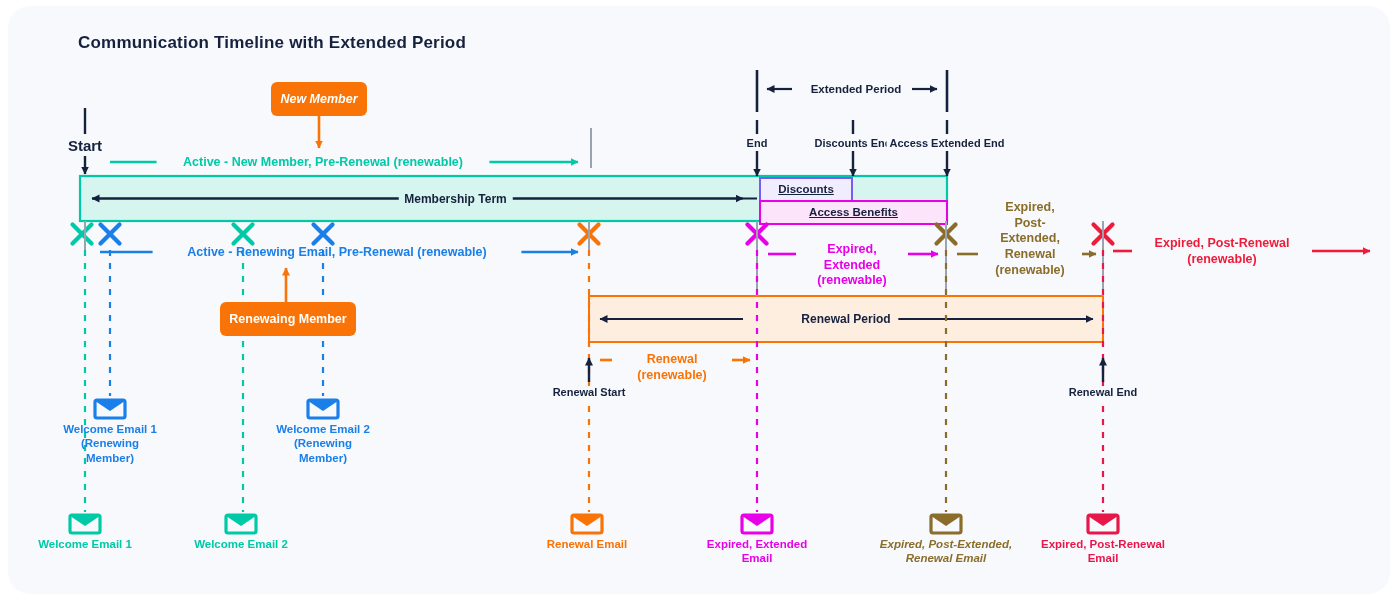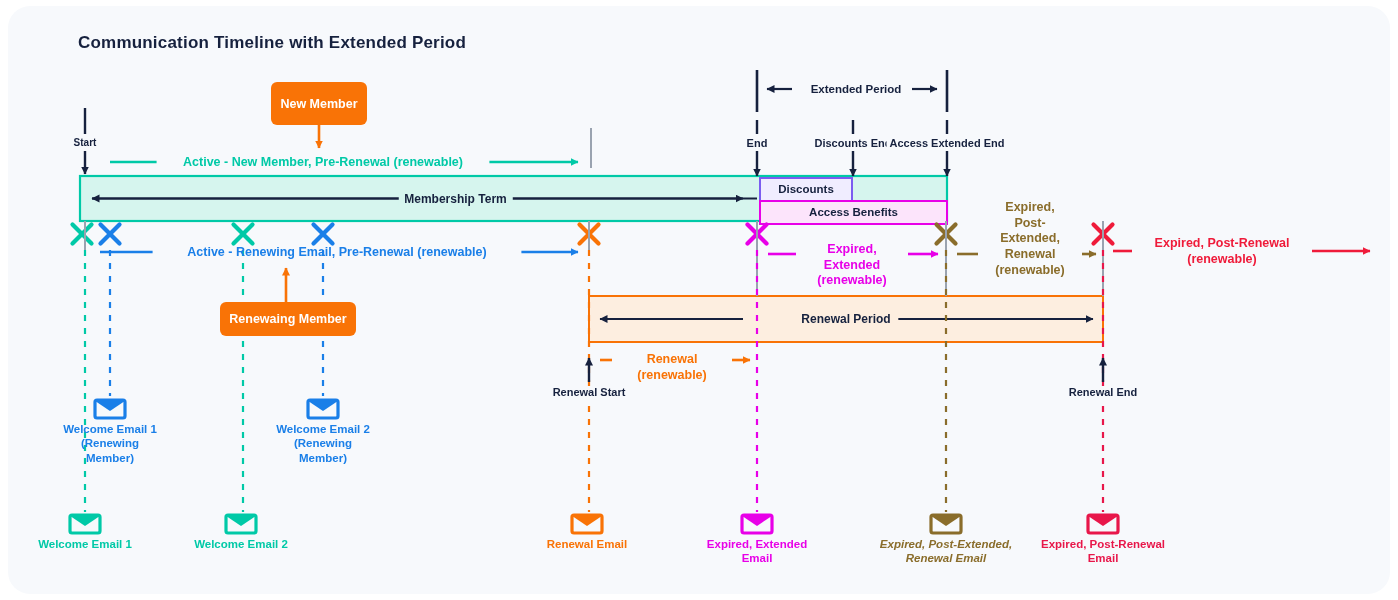--- a/index.html
+++ b/index.html
@@ -8,21 +8,21 @@
   #card{position:absolute;left:8px;top:6px;width:1382px;height:588px;background:#f7f9fc;border-radius:22px;}
   .lbl{position:absolute;font-weight:bold;white-space:pre;line-height:1.25;}
   .ctr{transform:translateX(-50%);text-align:center;}
   svg{position:absolute;left:0;top:0;overflow:visible;}
   #title{left:78px;top:32px;font-size:17px;color:#16213e;letter-spacing:.2px;}
   .badge{position:absolute;border-radius:6px;background:#f97306;color:#fff;
          font-size:12.5px;font-weight:bold;display:flex;align-items:center;justify-content:center;}
   .phase{font-size:12.5px;}
   .tickname{font-size:11px;color:#16213e;}
   .barlabel{font-size:12px;color:#16213e;font-weight:bold;}
-  .boxlabel{font-size:11.5px;color:#16213e;font-weight:bold;}
+  .boxlabel{font-size:11.5px;color:#16213e;font-weight:bold;text-decoration:underline;}
   .emlabel{font-size:11.5px;}
 </style>
 </head>
 <body>
 
 <div id="stage">
   <div id="card"></div>
 
   <div class="lbl" id="title">Communication Timeline with Extended Period</div>
 
@@ -117,21 +117,21 @@
       <line x1="319" y1="116" x2="319" y2="148" stroke="#f97306" stroke-width="2.6" stroke-linecap="butt" marker-end="url(#mf97306end)"></line>
       <line x1="286" y1="302" x2="286" y2="268" stroke="#f97306" stroke-width="2.6" stroke-linecap="butt" marker-end="url(#mf97306end)"></line>
     </svg>
 
   <div id="overlay">
       <div class="lbl barlabel ctr" style="left: 418.5px; top: 191.5px; color: rgb(22, 33, 62); font-size: 12px; background: rgb(214, 245, 238); padding: 0px 6px; margin-left: 37px;">Membership Term</div>
       <div class="lbl boxlabel ctr" style="left: 806px; top: 182px; color: rgb(22, 33, 62); font-size: 11.5px;">Discounts</div>
       <div class="lbl boxlabel ctr" style="left: 853.5px; top: 205px; color: rgb(22, 33, 62); font-size: 11.5px;">Access Benefits</div>
       <div class="lbl barlabel ctr" style="left: 846px; top: 312px; color: rgb(22, 33, 62); font-size: 12px; background: rgb(253, 238, 224); padding: 0px 8px;">Renewal Period</div>
       <div class="lbl tickname ctr" style="left: 856px; top: 82px; color: rgb(22, 33, 62); font-size: 11.5px; background: rgb(247, 249, 252); padding: 0px 6px;">Extended Period</div>
-      <div class="lbl tickname ctr" style="left: 85px; top: 137px; color: rgb(22, 33, 62); font-size: 10px; background: rgb(247, 249, 252); padding: 0px 3px;">Start</div>
+      <div class="lbl tickname ctr" style="left: 85px; top: 137px; color: rgb(22, 33, 62); font-size: 15px; background: rgb(247, 249, 252); padding: 0px 3px;">Start</div>
       <div class="lbl tickname ctr" style="left: 757px; top: 137px; color: rgb(22, 33, 62); font-size: 11px; background: rgb(247, 249, 252); padding: 0px 3px;">End</div>
       <div class="lbl tickname ctr" style="left: 853px; top: 137px; color: rgb(22, 33, 62); font-size: 11px; background: rgb(247, 249, 252); padding: 0px 3px;">Discounts End</div>
       <div class="lbl tickname ctr" style="left: 947px; top: 137px; color: rgb(22, 33, 62); font-size: 11px; background: rgb(247, 249, 252); padding: 0px 3px;">Access Extended End</div>
       <div class="lbl phase ctr" style="left: 323px; top: 155px; color: rgb(0, 201, 167); font-size: 12.5px; background: transparent;">Active - New Member, Pre-Renewal (renewable)</div>
       <div class="lbl phase ctr" style="left: 337px; top: 245px; color: rgb(26, 127, 232); font-size: 12.5px; background: transparent;">Active - Renewing Email, Pre-Renewal (renewable)</div>
       <div class="lbl phase ctr" style="left: 672px; top: 352px; color: rgb(249, 115, 6); font-size: 12.5px; background: transparent;">Renewal<br>(renewable)</div>
       <div class="lbl phase ctr" style="left: 852px; top: 242px; color: rgb(232, 0, 232); font-size: 12.5px; background: transparent;">Expired,<br>Extended<br>(renewable)</div>
       <div class="lbl phase ctr" style="left: 1030px; top: 200px; color: rgb(138, 109, 43); font-size: 12.5px; background: transparent;">Expired,<br>Post-<br>Extended,<br>Renewal<br>(renewable)</div>
       <div class="lbl phase ctr" style="left: 1222px; top: 236px; color: rgb(239, 27, 58); font-size: 12.5px; background: transparent;">Expired, Post-Renewal<br>(renewable)</div>
       <div class="lbl tickname ctr" style="left: 589px; top: 386px; color: rgb(22, 33, 62); font-size: 11px; background: rgb(247, 249, 252); padding: 0px 3px;">Renewal Start</div>
@@ -169,16 +169,16 @@
       <svg width="30" height="22" viewBox="0 0 30 22" style="position: absolute; left: 931px; top: 513px;">
         <path d="M2,2 H28 A2,2 0 0 1 30,4 V18 A2,2 0 0 1 28,20 H2 A2,2 0 0 1 0,18 V4 A2,2 0 0 1 2,2 Z" fill="none" stroke="#8a6d2b" stroke-width="3.2"></path>
         <path d="M0.5,3.2 L15,13 L29.5,3.2 L29.5,1 L0.5,1 Z" fill="#8a6d2b"></path>
       </svg>
       <div class="lbl emlabel ctr" style="left: 946px; top: 537px; color: rgb(138, 109, 43); font-size: 11.5px; font-style: italic;">Expired, Post-Extended,<br>Renewal Email</div>
       <svg width="30" height="22" viewBox="0 0 30 22" style="position: absolute; left: 1088px; top: 513px;">
         <path d="M2,2 H28 A2,2 0 0 1 30,4 V18 A2,2 0 0 1 28,20 H2 A2,2 0 0 1 0,18 V4 A2,2 0 0 1 2,2 Z" fill="none" stroke="#e8174a" stroke-width="3.2"></path>
         <path d="M0.5,3.2 L15,13 L29.5,3.2 L29.5,1 L0.5,1 Z" fill="#e8174a"></path>
       </svg>
       <div class="lbl emlabel ctr" style="left: 1103px; top: 537px; color: rgb(232, 23, 74); font-size: 11.5px;">Expired, Post-Renewal<br>Email</div>
-      <div class="badge" style="left: 271px; top: 82px; width: 96px; height: 43px;">New Member</div>
+      <div class="badge" style="left: 271px; top: 82px; width: 96px; height: 34px; font-style: italic;">New Member</div>
       <div class="badge" style="left: 220px; top: 302px; width: 136px; height: 34px;">Renewaing Member</div>
     </div>
 </div>
 
 </body></html>

